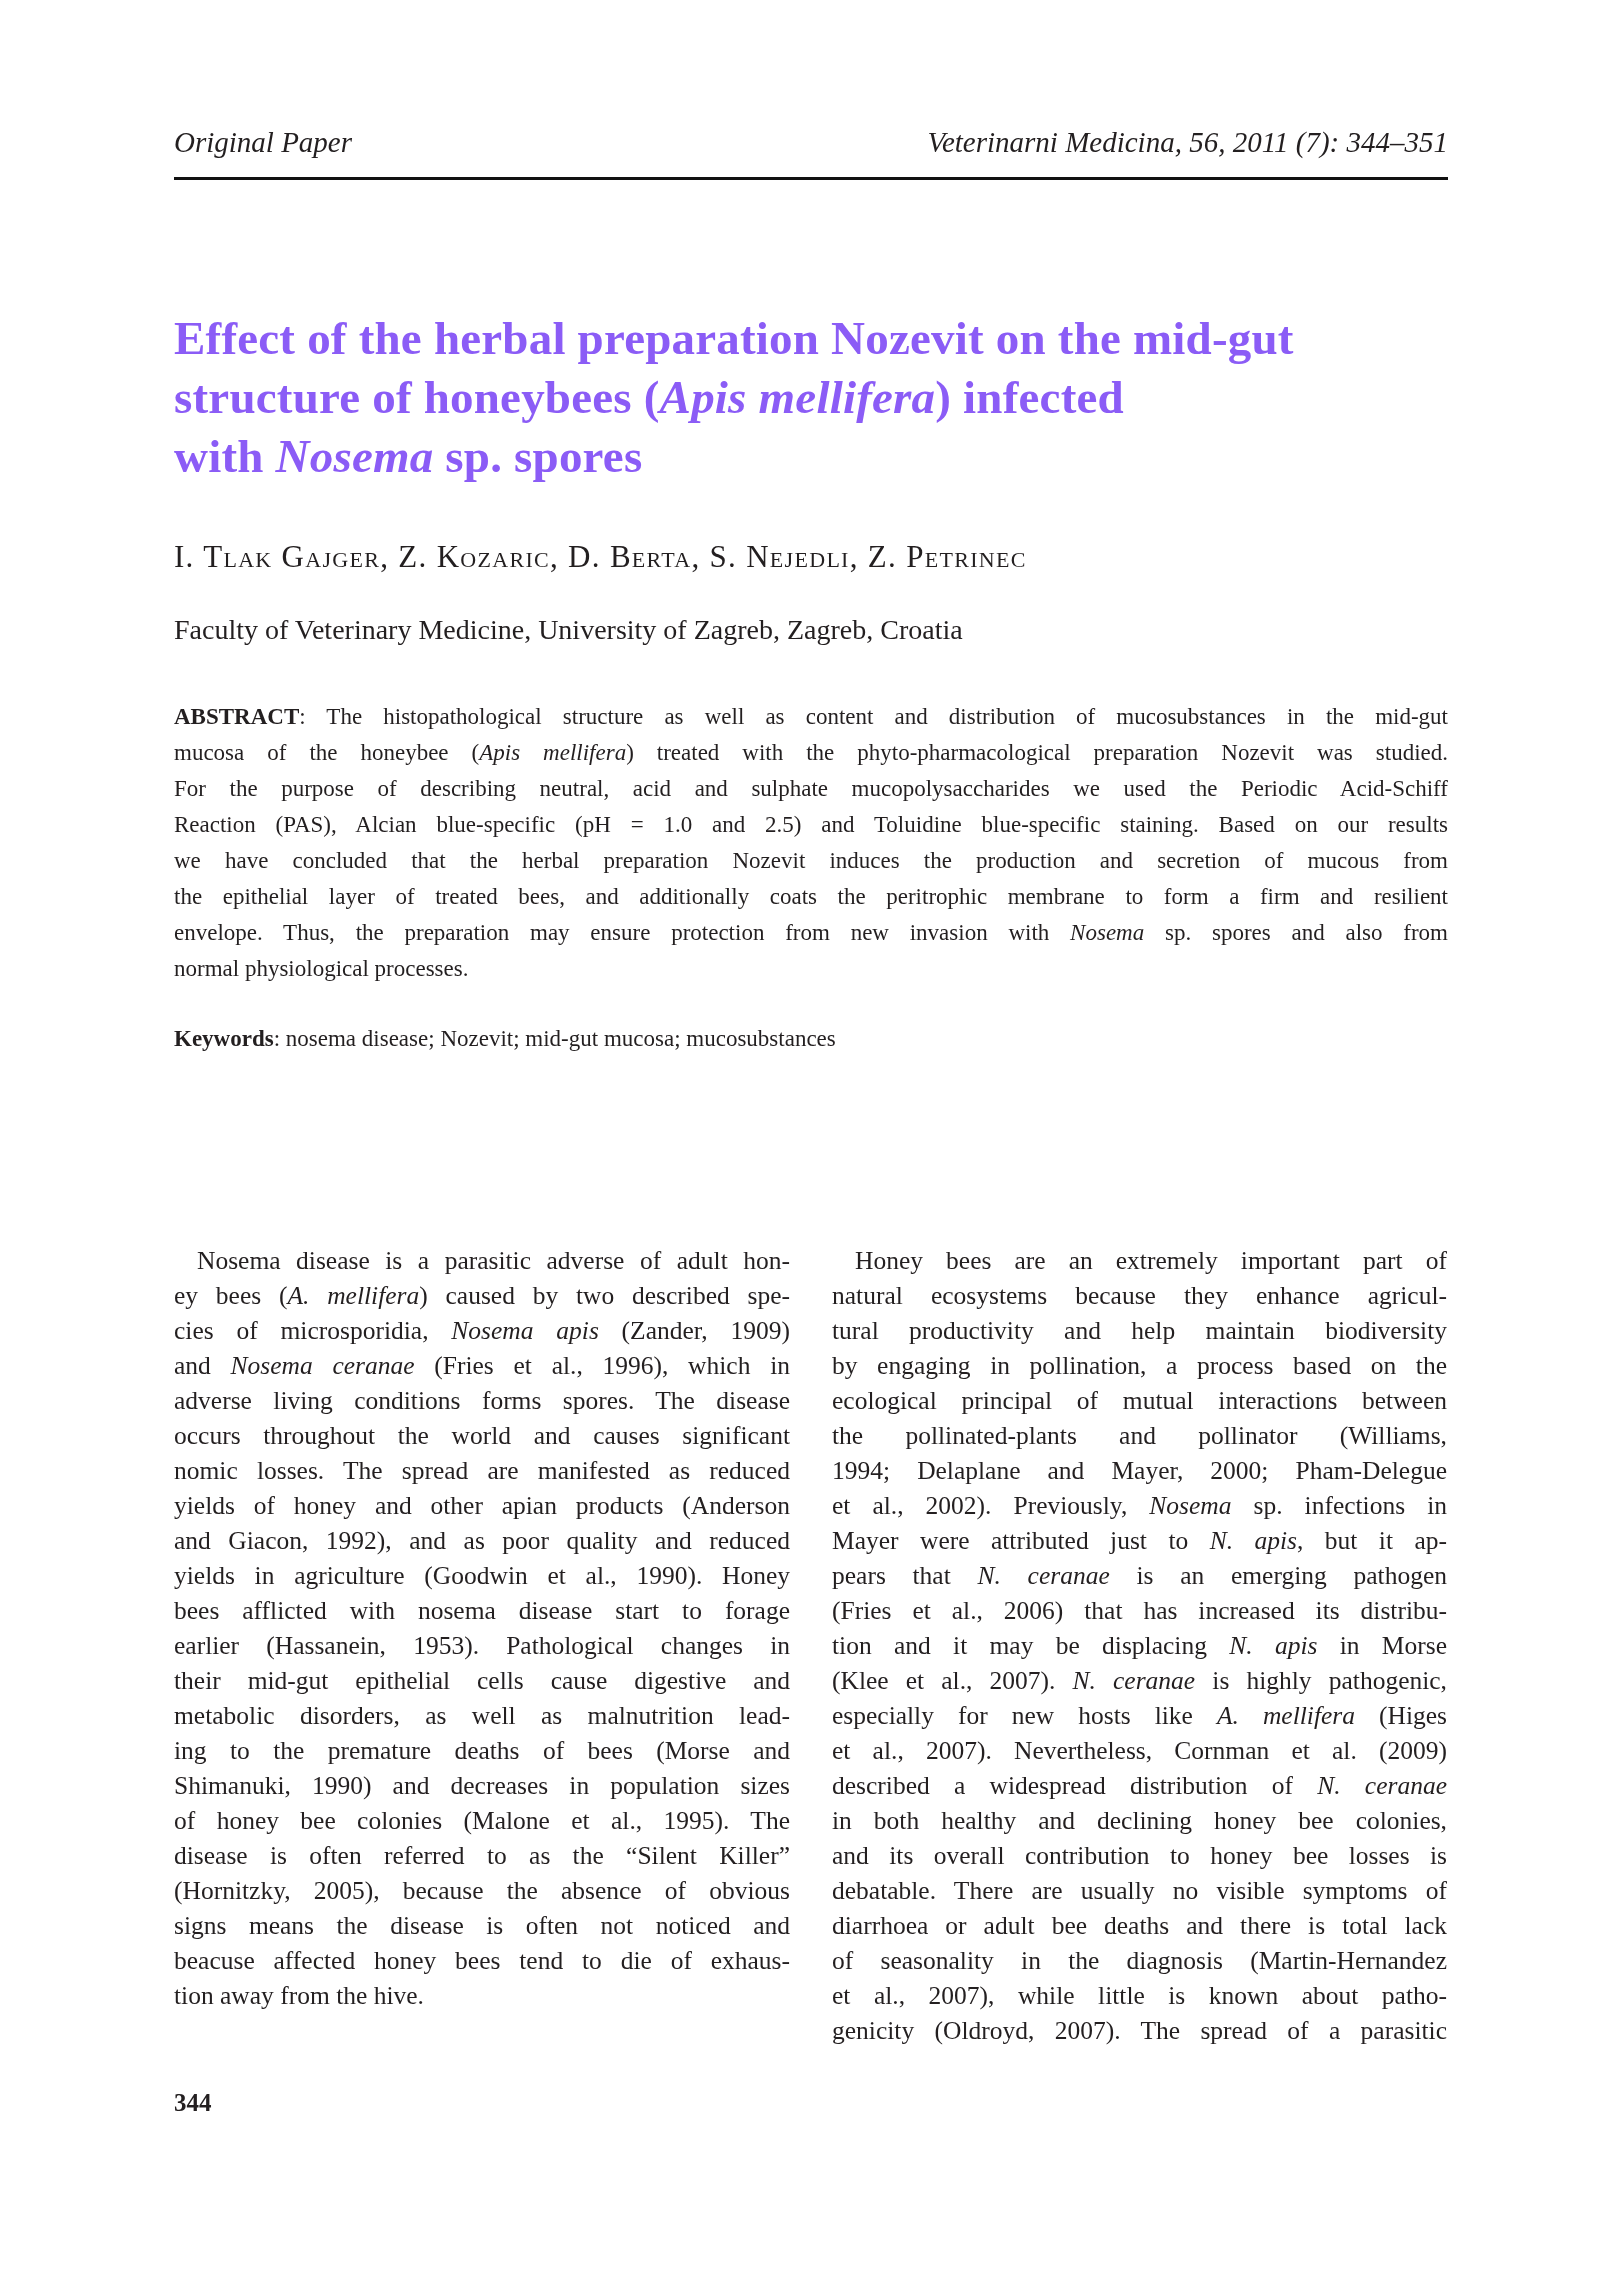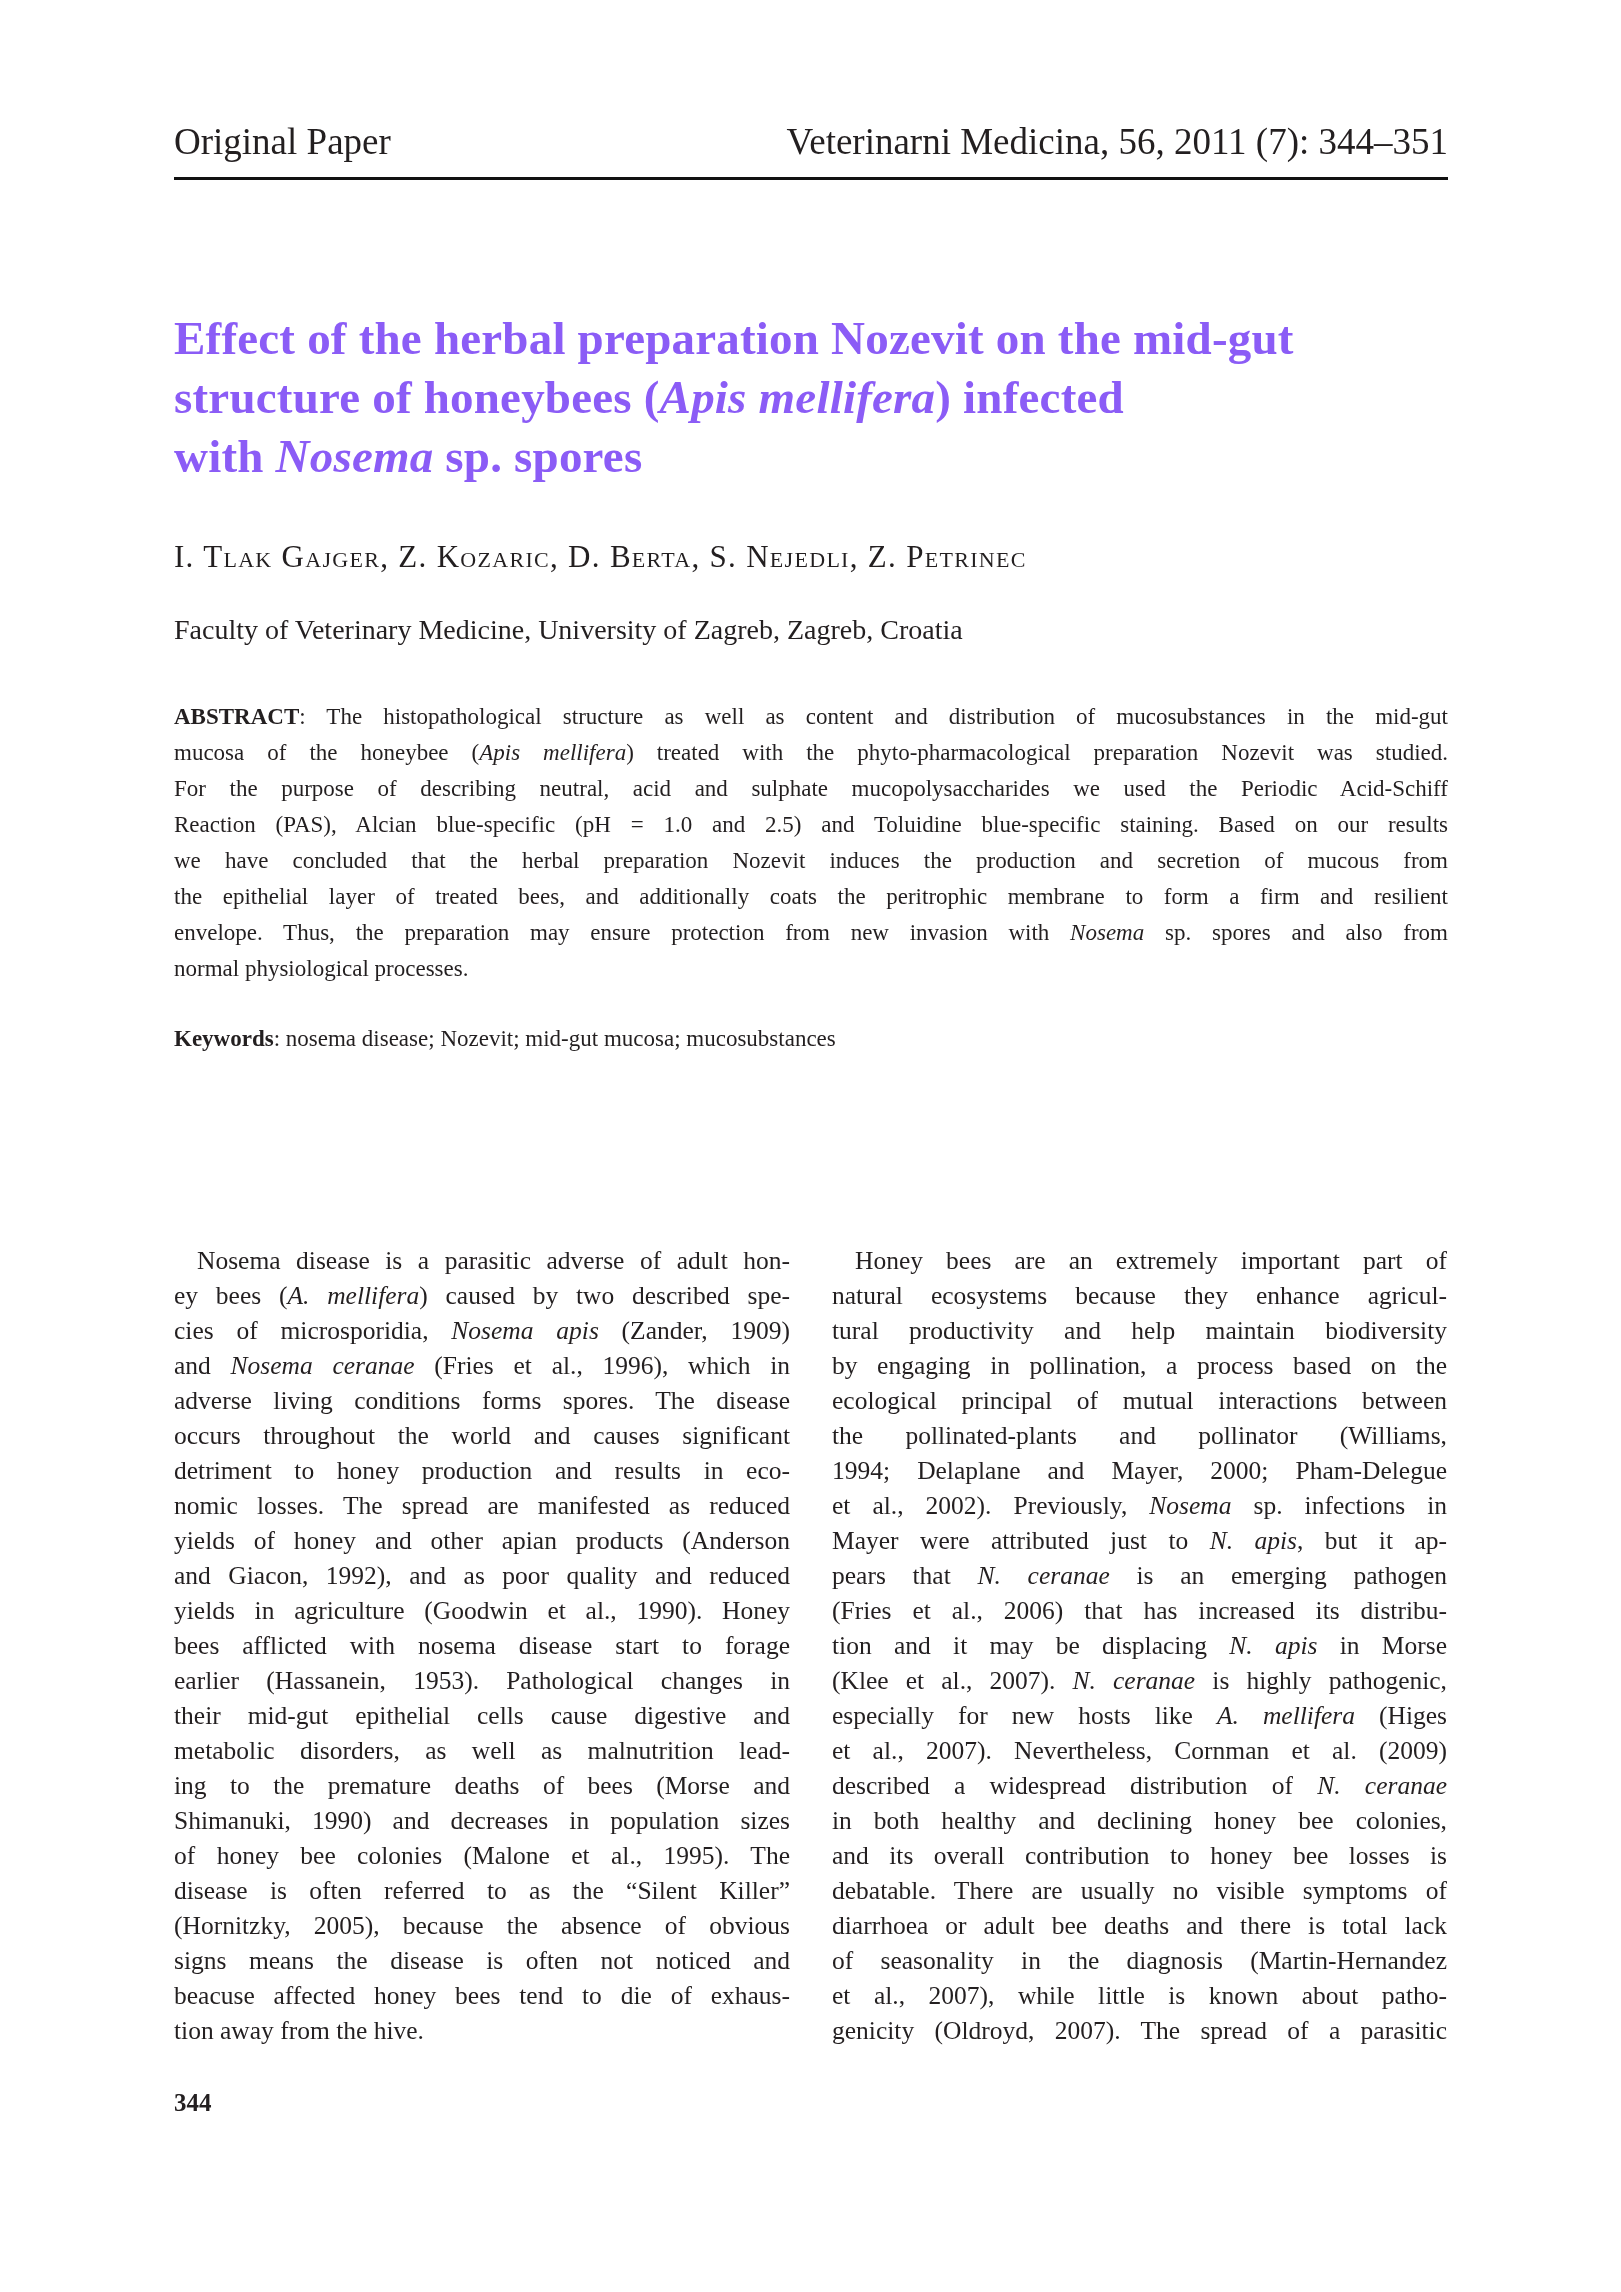--- a/index.html
+++ b/index.html
@@ -14,21 +14,22 @@
       overflow: hidden;
       color: #231f20;
       font-family: "Liberation Serif", "DejaVu Serif", serif;
     }
     .page-header {
       position: absolute;
       left: 174px;
       top: 124px;
       width: 1274px;
       height: 36px;
-      font-size: 37px;
+      font-style: italic;
+      font-size: 29px;
       line-height: 36px;
       color: #231f20;
     }
     .page-header .left { position: absolute; left: 0; top: 0; }
     .page-header .right { position: absolute; right: 0; top: 0; }
     .header-rule {
       position: absolute;
       left: 174px;
       top: 177px;
       width: 1274px;
@@ -156,21 +157,20 @@
   <span class="bold">Keywords</span><span>: nosema disease; Nozevit; mid-gut mucosa; mucosubstances</span>
 </div>
 
 <div class="column left" id="col-left">
     <span class="line indent"><span>Nosema disease is a parasitic adverse of adult hon-</span></span>
     <span class="line"><span>ey bees (</span><em>A. mellifera</em><span>) caused by two described spe-</span></span>
     <span class="line"><span>cies of microsporidia, </span><em>Nosema apis</em><span> (Zander, 1909)</span></span>
     <span class="line"><span>and </span><em>Nosema ceranae</em><span> (Fries et al., 1996), which in</span></span>
     <span class="line"><span>adverse living conditions forms spores. The disease</span></span>
     <span class="line"><span>occurs throughout the world and causes significant</span></span>
-    <span class="line"><span>detriment to honey production and results in eco-</span></span>
     <span class="line"><span>nomic losses. The spread are manifested as reduced</span></span>
     <span class="line"><span>yields of honey and other apian products (Anderson</span></span>
     <span class="line"><span>and Giacon, 1992), and as poor quality and reduced</span></span>
     <span class="line"><span>yields in agriculture (Goodwin et al., 1990). Honey</span></span>
     <span class="line"><span>bees afflicted with nosema disease start to forage</span></span>
     <span class="line"><span>earlier (Hassanein, 1953). Pathological changes in</span></span>
     <span class="line"><span>their mid-gut epithelial cells cause digestive and</span></span>
     <span class="line"><span>metabolic disorders, as well as malnutrition lead-</span></span>
     <span class="line"><span>ing to the premature deaths of bees (Morse and</span></span>
     <span class="line"><span>Shimanuki, 1990) and decreases in population sizes</span></span>

